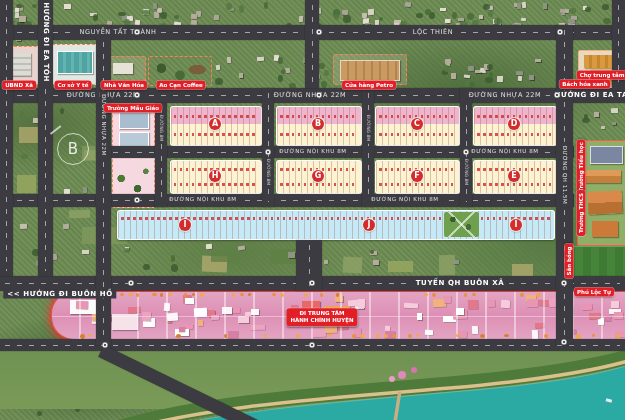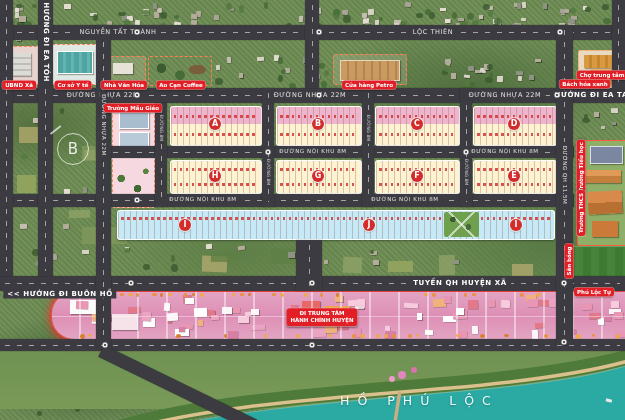--- a/index.html
+++ b/index.html
@@ -638,21 +638,21 @@
   <span class="rlabel" style="left:313px;top:152px;font-size:5.5px">ĐƯỜNG NỘI KHU 8M</span>
   <span class="rlabel" style="left:505px;top:152px;font-size:5.5px">ĐƯỜNG NỘI KHU 8M</span>
   <span class="rlabel" style="left:203px;top:200px;font-size:5.5px">ĐƯỜNG NỘI KHU 8M</span>
   <span class="rlabel" style="left:405px;top:200px;font-size:5.5px">ĐƯỜNG NỘI KHU 8M</span>
   <span class="rlabel v tiny" style="left:161px;top:128px">ĐƯỜNG 8M</span>
   <span class="rlabel v tiny" style="left:268px;top:172px">ĐƯỜNG 8M</span>
   <span class="rlabel v tiny" style="left:368px;top:128px">ĐƯỜNG 8M</span>
   <span class="rlabel v tiny" style="left:466px;top:172px">ĐƯỜNG 8M</span>
   <span class="rlabel v" style="left:564px;top:175px;font-size:5.5px">ĐƯỜNG QH 11.5M</span>
   <span class="rlabel b" style="left:60px;top:294px">&lt;&lt; HƯỚNG ĐI BUÔN HỒ</span>
-  <span class="rlabel b" style="left:460px;top:283px">TUYẾN QH HUYỆN XÃ</span>
+  <span class="rlabel b" style="left:460px;top:283px">TUYẾN QH BUÔN XÃ</span>
 
   <div class="dot" style="left:137px;top:32px"></div>
   <div class="dot" style="left:319px;top:32px"></div>
   <div class="dot" style="left:560px;top:32px"></div>
   <div class="dot" style="left:137px;top:95px"></div>
   <div class="dot" style="left:319px;top:95px"></div>
   <div class="dot" style="left:557px;top:95px"></div>
   <div class="dot" style="left:268px;top:152px"></div>
   <div class="dot" style="left:466px;top:152px"></div>
   <div class="dot" style="left:137px;top:200px"></div>
@@ -687,15 +687,14 @@
   <span class="poi v" style="left:581px;top:213px">Trường THCS</span>
   <span class="poi v" style="left:569px;top:261px">Sân bóng</span>
   <span class="poi" style="left:594px;top:292px">Phú Lộc Tự</span>
 
   <div class="ctr" style="left:322px;top:317px">
     <div>ĐI TRUNG TÂM</div>
     <div>HÀNH CHÍNH HUYỆN</div>
   </div>
 
   <div id="wm">B</div>
-  <div id="lakelabel">HỒ PHÚ LỘC</div>
 
 </div>
 
 </body></html>

